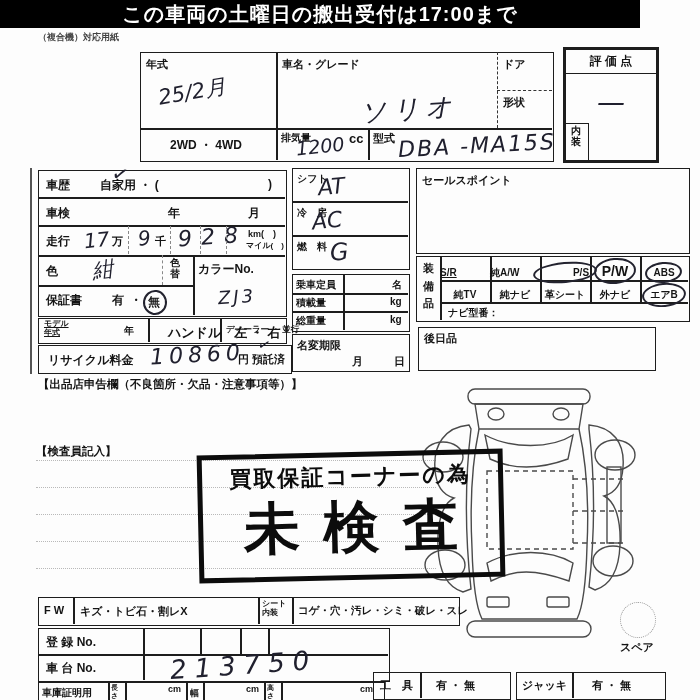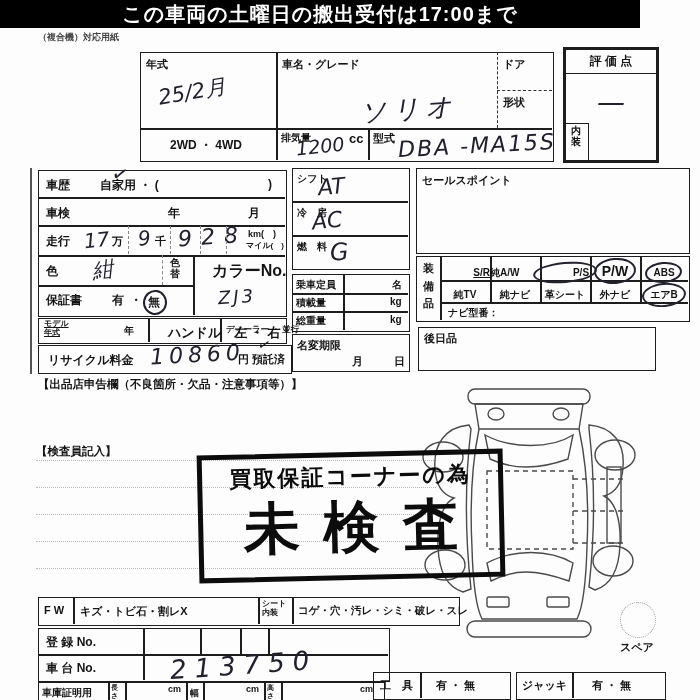--- a/index.html
+++ b/index.html
@@ -106,21 +106,21 @@
   <span class="abs hw" style="left:178px;top:224px;font-size:22px;letter-spacing:9px;transform:rotate(-4deg);">928</span>
   <div class="dashv" style="left:200px;top:226px;height:28px;border-color:#888;"></div>
   <div class="dashv" style="left:226px;top:226px;height:28px;border-color:#888;"></div>
   <span class="abs lbl" style="left:248px;top:228px;font-size:9px;">km(　)</span>
   <span class="abs lbl" style="left:246px;top:240px;font-size:8px;">マイル(　)</span>
 
   <span class="abs lbl" style="left:46px;top:263px;font-size:12px;">色</span>
   <span class="abs hw" style="left:92px;top:256px;font-size:21px;transform:rotate(-8deg);">紺</span>
   <div class="dashv" style="left:162px;top:255px;height:30px;border-color:#888;"></div>
   <span class="abs lbl stack" style="left:170px;top:258px;width:13px;font-size:10px;">色替</span>
-  <span class="abs lbl" style="left:212px;top:261px;font-size:16px;text-align:right;">カラーNo.</span>
+  <span class="abs lbl" style="left:198px;top:261px;font-size:12px;text-align:right;">カラーNo.</span>
   <span class="abs hw" style="left:218px;top:286px;font-size:18px;letter-spacing:3px;transform:rotate(-4deg);">ZJ3</span>
 
   <span class="abs lbl" style="left:46px;top:292px;font-size:12px;">保証書</span>
   <span class="abs lbl" style="left:112px;top:292px;font-size:12px;">有</span>
   <span class="abs lbl" style="left:130px;top:292px;font-size:12px;">・</span>
   <span class="abs lbl hand-ellipse" style="left:148px;top:292px;font-size:12px;">無</span>
 
   
   <div class="box" style="left:38px;top:318px;width:247px;height:24px;"></div>
   <div class="solv" style="left:148px;top:318px;height:24px;"></div>
@@ -179,21 +179,21 @@
   <div class="solv" style="left:440px;top:256px;height:64px;"></div>
   <span class="abs lbl stack" style="left:423px;top:260px;width:13px;font-size:11px;line-height:1.6;">装備品</span>
   <div class="solh" style="left:440px;top:280px;width:248px;"></div>
   <div class="solh" style="left:440px;top:302px;width:248px;"></div>
   <div class="solv" style="left:490px;top:256px;height:46px;"></div>
   <div class="solv" style="left:540px;top:256px;height:46px;"></div>
   <div class="solv" style="left:590px;top:256px;height:46px;"></div>
   <div class="solv" style="left:640px;top:256px;height:46px;"></div>
 
   <div class="abs" style="left:440px;top:256px;width:248px;height:24px;display:flex;">
-    <div style="width:50px;text-align:right;padding-top:6px;text-decoration:underline;"><span class="lbl" style="font-size:10px;">S/R</span></div>
+    <div style="width:50px;text-align:left;padding-top:6px;text-decoration:underline;"><span class="lbl" style="font-size:10px;">S/R</span></div>
     <div style="width:50px;padding-top:6px;"><span class="lbl" style="font-size:10px;">純A/W</span></div>
     <div style="width:50px;text-align:center;padding-top:6px;"><span class="lbl circled" style="font-size:10px;padding-left:32px;">P/S</span></div>
     <div style="width:50px;text-align:center;padding-top:6px;"><span class="lbl circled" style="font-size:14px;">P/W</span></div>
     <div style="width:48px;text-align:center;padding-top:6px;"><span class="lbl circled" style="font-size:10px;">ABS</span></div>
   </div>
   <div class="abs" style="left:440px;top:280px;width:248px;height:22px;display:flex;">
     <div style="width:50px;text-align:center;padding-top:4px;"><span class="lbl" style="font-size:10px;">純TV</span></div>
     <div style="width:50px;text-align:center;padding-top:4px;"><span class="lbl" style="font-size:10px;">純ナビ</span></div>
     <div style="width:50px;text-align:center;padding-top:4px;"><span class="lbl" style="font-size:10px;">革シート</span></div>
     <div style="width:50px;text-align:center;padding-top:4px;"><span class="lbl" style="font-size:10px;">外ナビ</span></div>

